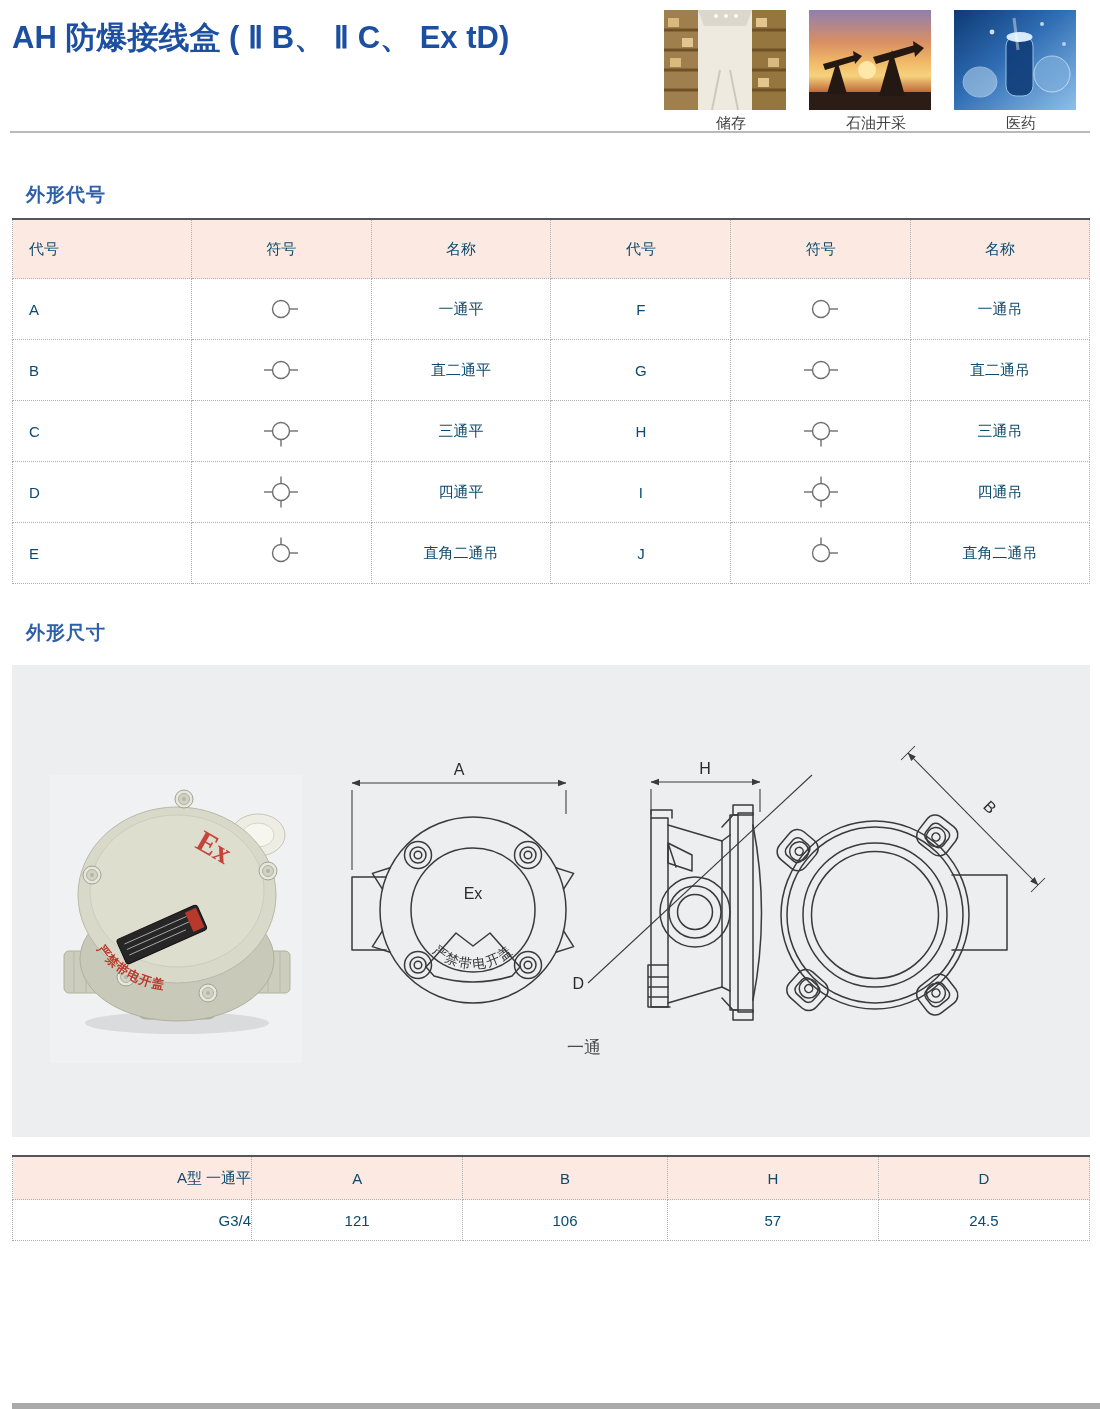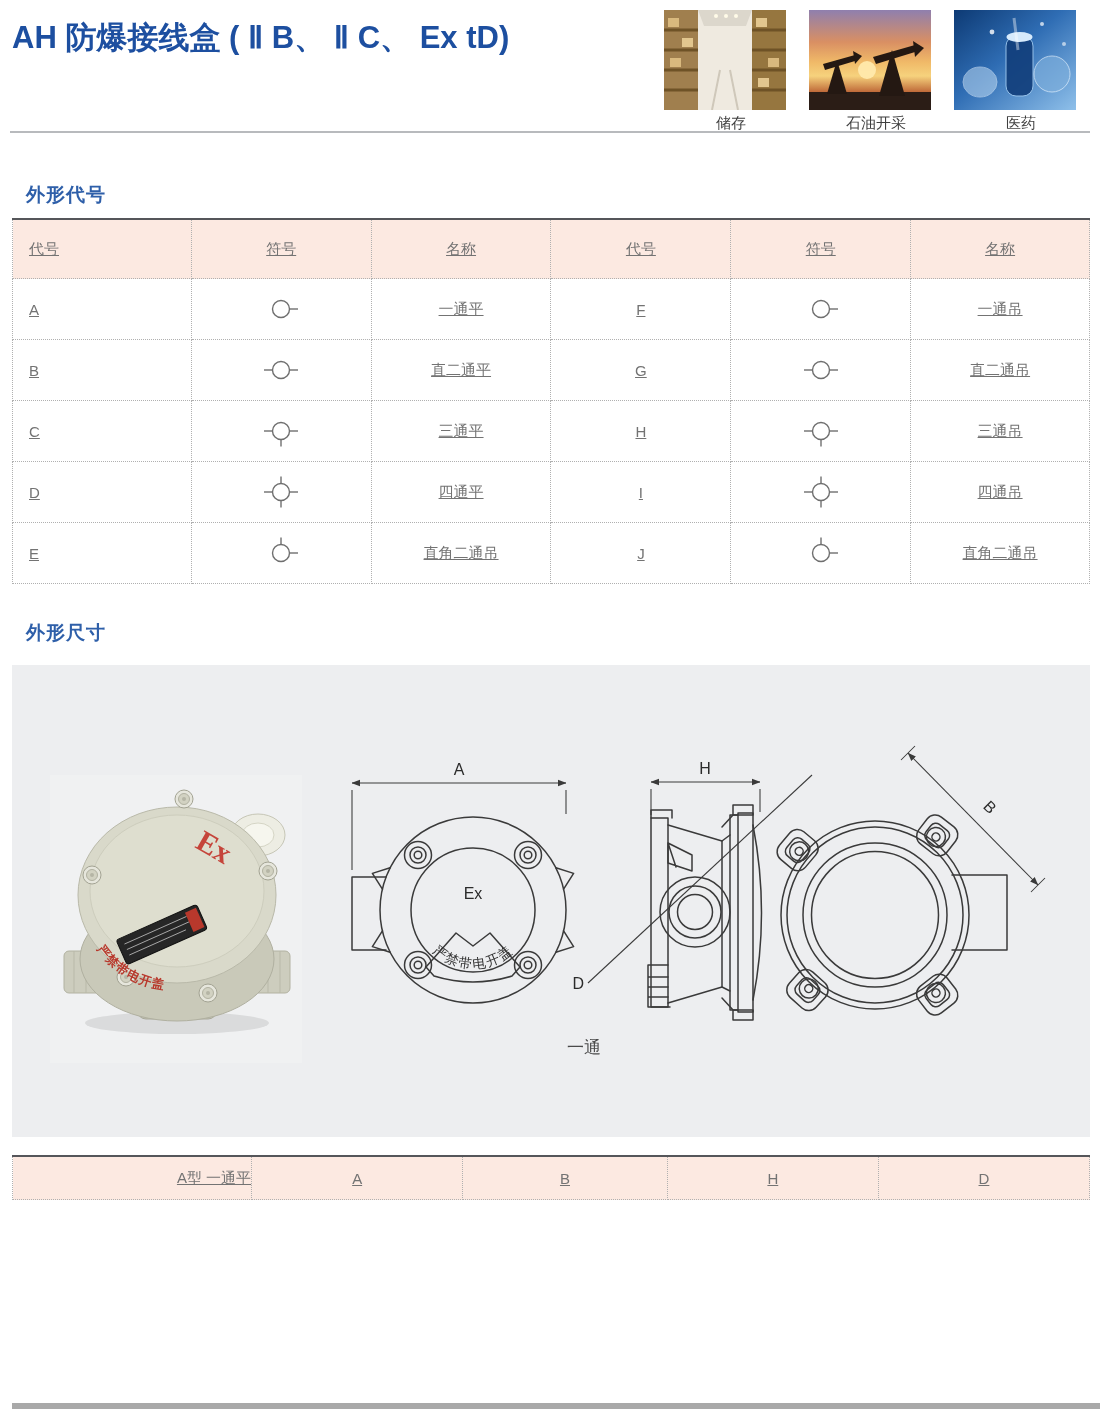--- a/index.html
+++ b/index.html
@@ -15,21 +15,21 @@
   .gallery figure{margin:2px;width:134px;}
   .gallery svg{display:block;width:122px;height:100px;}
   .gallery figcaption{text-align:center;font-size:15px;color:#3f3f3f;margin-top:4px;}
   .top-rule{position:absolute;left:10px;right:10px;top:131px;height:2px;background:#b8babd;}
   
   .sec-head{position:absolute;left:12px;font-size:19px;color:#2e5fa9;font-weight:bold;letter-spacing:1px;margin-left:14px;}
   #head-codes{top:182px;}
   #head-dims{top:620px;}
   
   table.data-table{position:absolute;left:12px;width:1078px;border-collapse:collapse;table-layout:fixed;
-    font-size:15px;color:#737373;text-decoration:underline;}
+    font-size:15px;color:#0c4a6e;}
   table.data-table th,table.data-table td{
     border:1px dotted #b0b0b0;border-top:none;font-weight:normal;padding:0;text-align:center;vertical-align:middle;}
   table.data-table thead tr{background:#fce9e1;}
   table.data-table{border-top:2px solid #55565a;}
   #codes-table{top:218px;}
   #codes-table th{height:58px;}
   #codes-table td{height:60px;}
   #codes-table .al{text-align:left;padding-left:16px;}
   #codes-table svg{vertical-align:middle;}
   #spec-table{top:1155px;}
@@ -411,16 +411,23 @@
   <thead>
     <tr>
       <th class="al">A型 一通平</th>
       <th>A</th>
       <th>B</th>
       <th>H</th>
       <th>D</th>
     </tr>
   </thead>
   <tbody>
+      <tr>
+        <td class="al">G3/4</td>
+        <td>121</td>
+        <td>106</td>
+        <td>57</td>
+        <td>24.5</td>
+      </tr>
     </tbody>
 </table>
 
 <div class="foot-bar"></div>
 
 </body></html>

